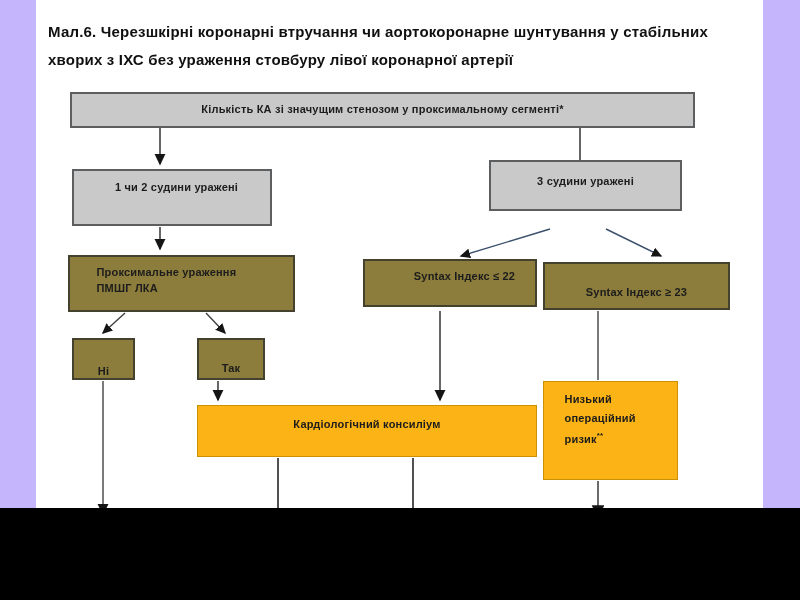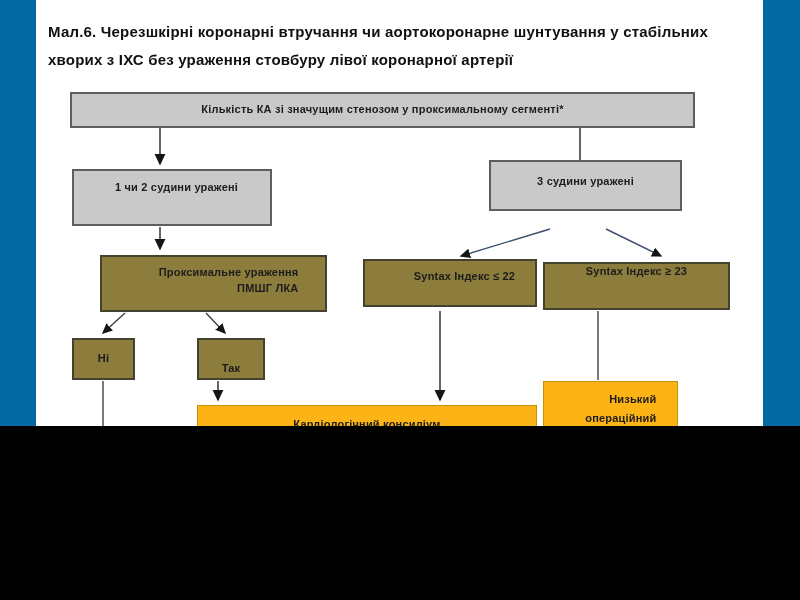--- a/index.html
+++ b/index.html
@@ -1,45 +1,45 @@
 <!DOCTYPE html>
 <html><head>
 <meta charset="utf-8">
 <style>
   html,body{margin:0;padding:0;background:#000;}
   .stage{
-    position:relative;width:800px;height:426px;background:#0369a1;overflow:hidden;
+    position:relative;width:800px;height:508px;background:#c4b5fd;overflow:hidden;
     font-family:"Liberation Sans", sans-serif;
     text-decoration:underline;
   }
   .paper{position:absolute;left:36px;top:0;width:727px;height:600px;background:#ffffff;}
   .title{
     position:absolute;left:48px;top:18px;width:705px;
     font-size:15px;font-weight:bold;color:#101010;line-height:28px;letter-spacing:.2px;
   }
   .connectors{position:absolute;left:0;top:0;pointer-events:none;}
   .node{
     position:absolute;box-sizing:border-box;display:flex;justify-content:center;
-    text-align:right;color:#1c1c1c;font-size:11px;font-weight:600;letter-spacing:.2px;
+    text-align:left;color:#1c1c1c;font-size:11px;font-weight:600;letter-spacing:.2px;
     line-height:1.45;
   }
   .node .lbl{display:inline-block;}
   .gray  {background:#c9c9c9;border:2px solid #5d5e60;}
   .olive {background:#8c7d3c;border:2px solid #45412f;}
   .orange{background:#fcb316;border:1px solid #cb9004;}
   .green {background:#8fc640;border:2px solid #4a661f;}
 
   .n-count   {left:70px;  top:92px;  width:625px; height:36px; align-items:center;}
   .n-onetwo  {left:72px;  top:169px; width:200px; height:57px; padding-top:9px;padding-left:9px;}
   .n-three   {left:489px; top:160px; width:193px; height:51px; padding-top:12px;}
-  .n-proximal{left:68px;  top:255px; width:227px; height:57px; padding-top:8px;margin-left:32px;}
+  .n-proximal{left:68px;  top:255px; width:227px; height:57px; padding-top:8px;}
   .n-proximal .lbl{width:170px;}
   .n-synlow  {left:363px; top:259px; width:174px; height:48px; padding-top:8px;padding-left:29px;}
-  .n-synhigh {left:543px; top:262px; width:187px; height:48px; padding-top:0;}
-  .n-no      {left:72px;  top:338px; width:63px;  height:42px; padding-top:11px;}
+  .n-synhigh {left:543px; top:262px; width:187px; height:48px; padding-top:21px;}
+  .n-no      {left:72px;  top:338px; width:63px;  height:42px; padding-top:24px;}
   .n-yes     {left:197px; top:338px; width:68px;  height:42px; padding-top:21px;}
   .n-consil  {left:197px; top:405px; width:340px; height:52px; padding-top:11px;}
   .n-risk    {left:543px; top:381px; width:135px; height:99px; padding-top:8px;line-height:1.75;}
   .n-risk .lbl{width:92px;}
   .n-risk sup{font-size:8px;}
   .n-pci     {left:72px;  top:520px; width:181px; height:50px; padding-top:9px;padding-left:36px;}
   .n-cabg    {left:489px; top:523px; width:131px; height:45px; }
 </style>
 </head>
 <body>

